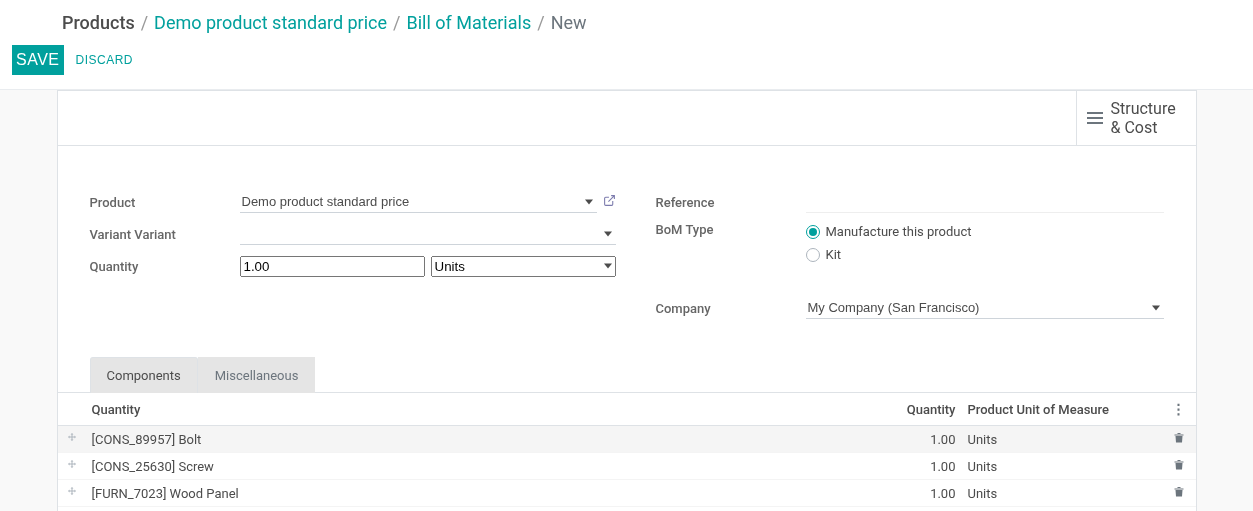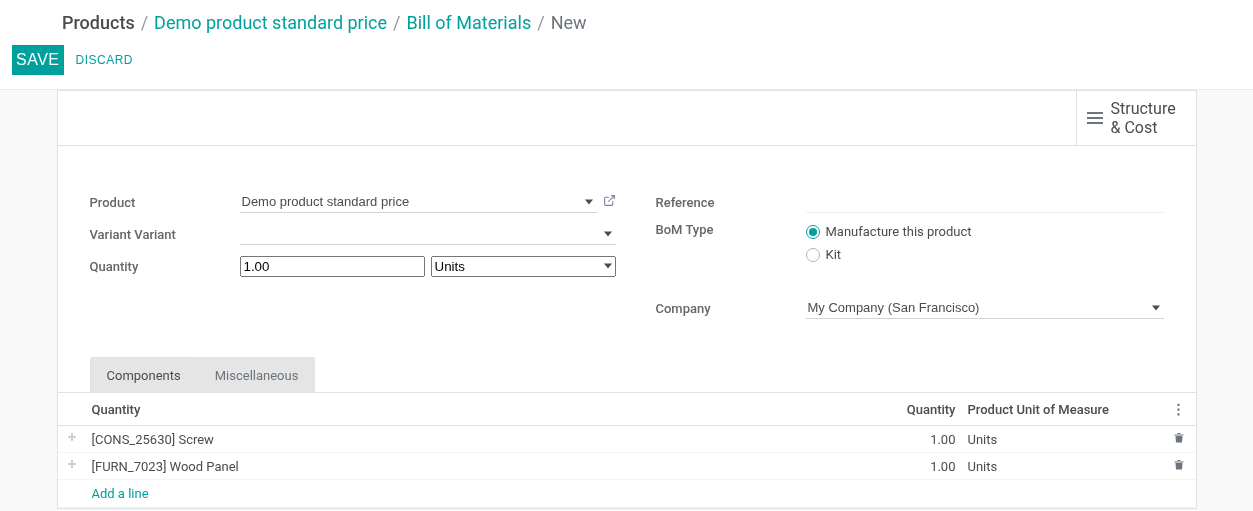--- a/index.html
+++ b/index.html
@@ -185,20 +185,31 @@
         <thead>
           <tr>
             <th class="handle-col"></th>
             <th>Quantity</th>
             <th class="qty">Quantity</th>
             <th class="uom">Product Unit of Measure</th>
             <th class="trash-col"><span class="kebab"></span></th>
           </tr>
         </thead>
         <tbody id="components-body">
+        <tr class="selected-row">
+              <td class="handle"><svg width="12" height="12" viewBox="0 0 24 24" fill="#adb5bd">
+                  <path d="M12 2l3 3h-2v4h4V7l3 3-3 3v-2h-4v4h2l-3 3-3-3h2v-4H7v2l-3-3 3-3v2h4V5H9z"></path>
+                </svg></td>
+              <td class="component-name">[CONS_89957] Bolt</td>
+              <td class="qty">1.00</td>
+              <td>Units</td>
+              <td class="trash"><svg width="12" height="13" viewBox="0 0 24 24" fill="#6c757d">
+                  <path d="M3 6h18v2H3zm2 3h14l-1 13H6zm4-6h6v2H9z"></path>
+                </svg></td>
+            </tr>
             <tr>
               <td class="handle"><svg width="12" height="12" viewBox="0 0 24 24" fill="#adb5bd">
                   <path d="M12 2l3 3h-2v4h4V7l3 3-3 3v-2h-4v4h2l-3 3-3-3h2v-4H7v2l-3-3 3-3v2h4V5H9z"></path>
                 </svg></td>
               <td class="component-name">[CONS_25630] Screw</td>
               <td class="qty">1.00</td>
               <td>Units</td>
               <td class="trash"><svg width="12" height="13" viewBox="0 0 24 24" fill="#6c757d">
                   <path d="M3 6h18v2H3zm2 3h14l-1 13H6zm4-6h6v2H9z"></path>
                 </svg></td>

